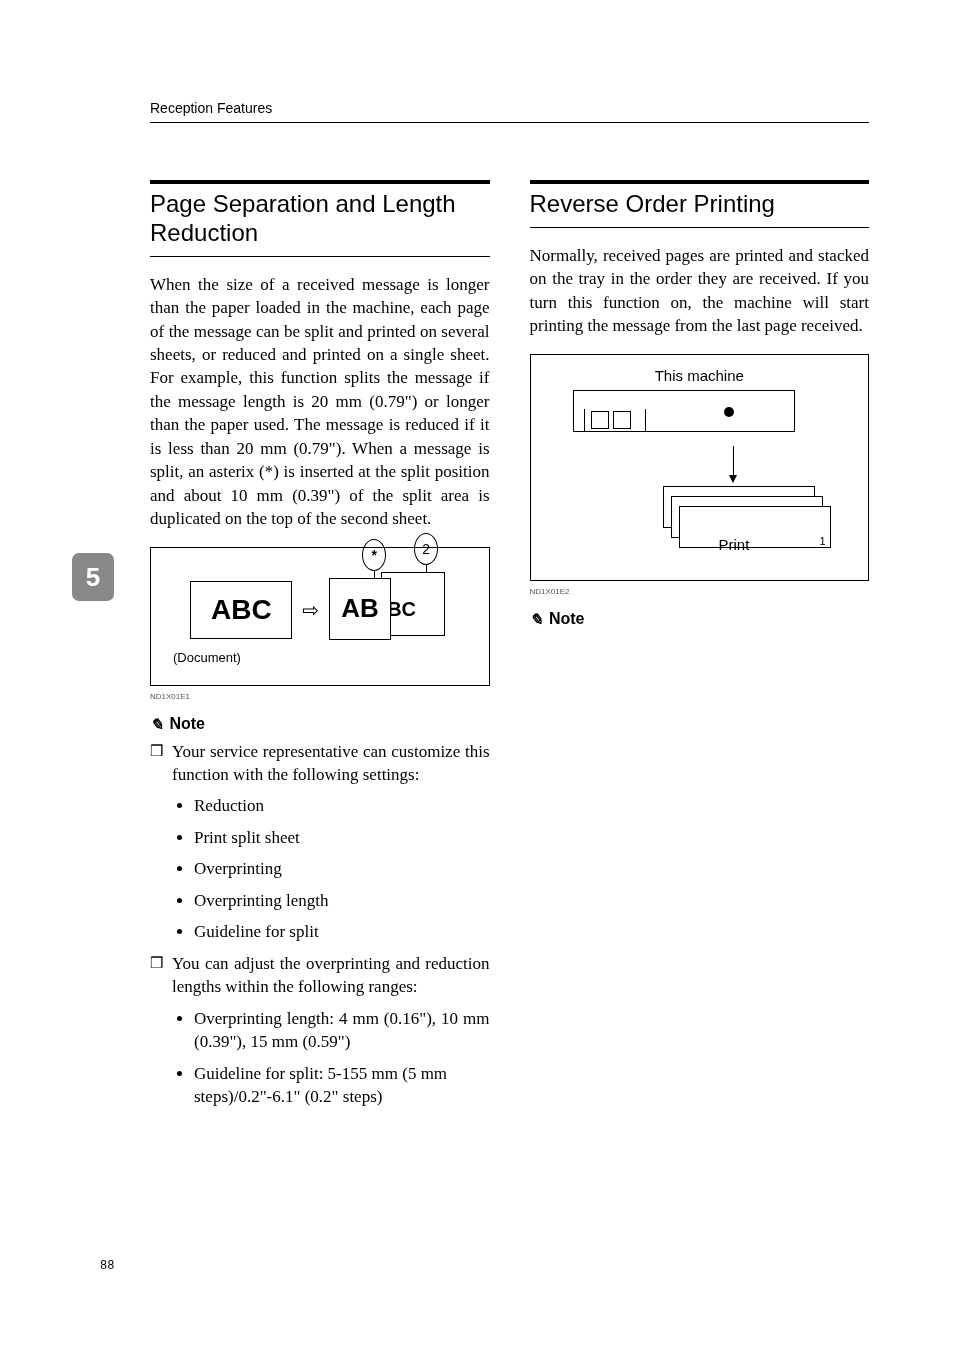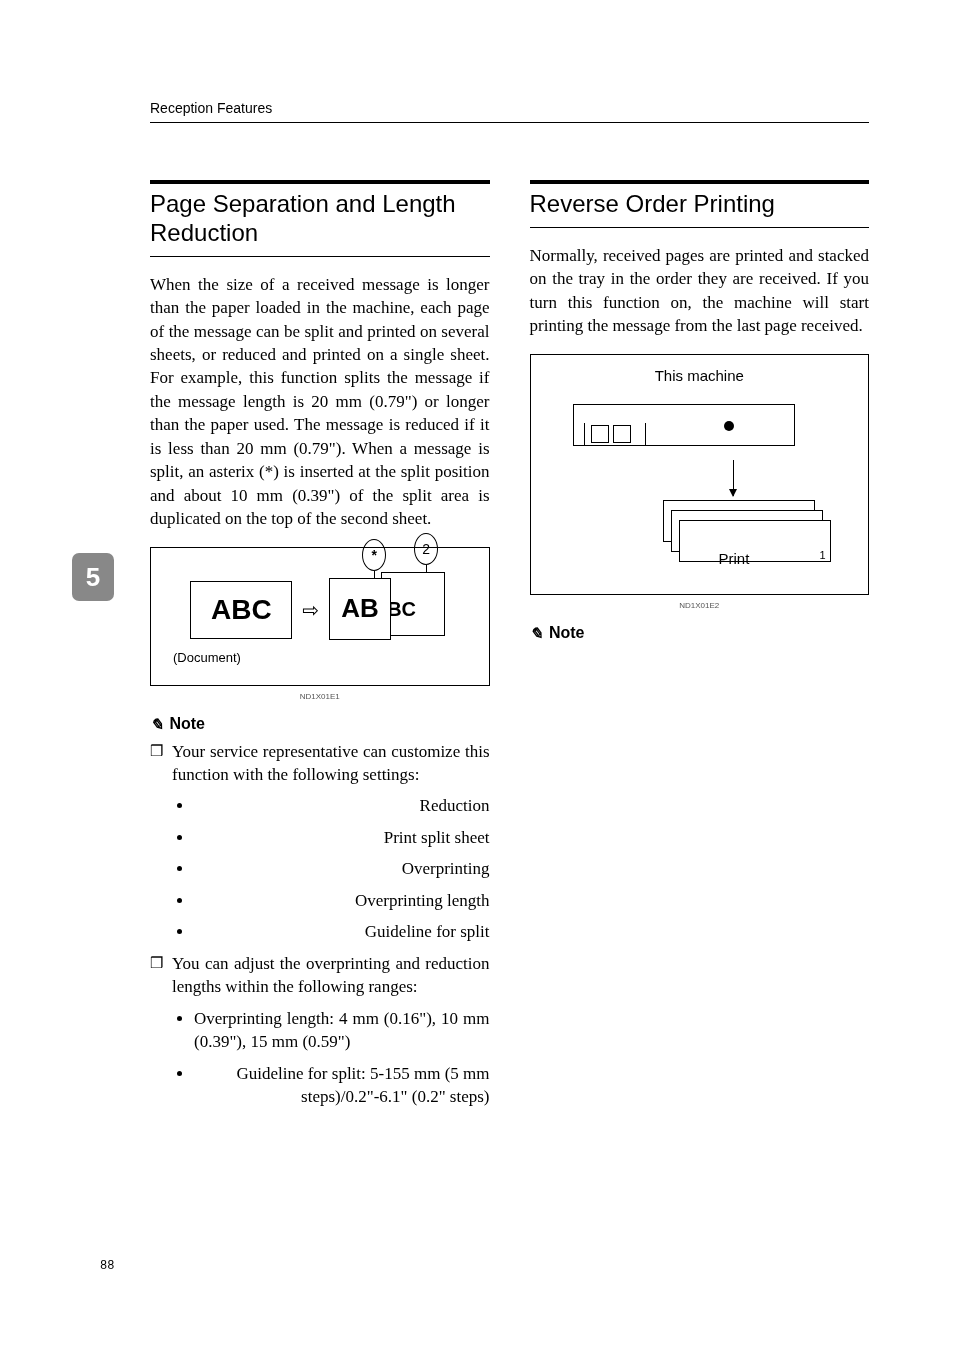--- a/index.html
+++ b/index.html
@@ -150,21 +150,21 @@
   }
   .doc-caption {
     font-size: 13px;
     font-family: Arial, Helvetica, sans-serif;
     margin-top: 8px;
     padding-left: 10px;
   }
   .figcode {
     font-size: 8px;
     font-family: Arial, Helvetica, sans-serif;
-    text-align: center;
+    text-align: left;
     margin-top: 2px;
     color: #555;
   }
   .note-header {
     font-family: Arial, Helvetica, sans-serif;
     font-weight: bold;
     font-size: 16px;
     margin: 14px 0 6px 0;
     display: flex;
     align-items: center;
@@ -193,21 +193,21 @@
     left: 0;
     top: 1px;
     font-size: 15px;
   }
   .sublist {
     list-style: disc;
     padding-left: 22px;
     margin: 8px 0 0 0;
   }
   .sublist > li {
-    text-align: right;
+    text-align: left;
     margin-bottom: 8px;
   }
   .chapter-tab {
     position: absolute;
     left: 72px;
     top: 553px;
     width: 42px;
     height: 48px;
     background: #888;
     border-radius: 7px;
@@ -228,21 +228,21 @@
   }
   
   .fig2-inner {
     position: relative;
     height: 170px;
   }
   .machine-label {
     font-family: Arial, Helvetica, sans-serif;
     font-size: 15px;
     text-align: center;
-    margin-bottom: 20px;
+    margin-bottom: 6px;
   }
   .machine-box {
     position: relative;
     left: 30px;
     width: 220px;
     height: 40px;
     border: 1px solid #000;
   }
   .machine-tray {
     position: absolute;

